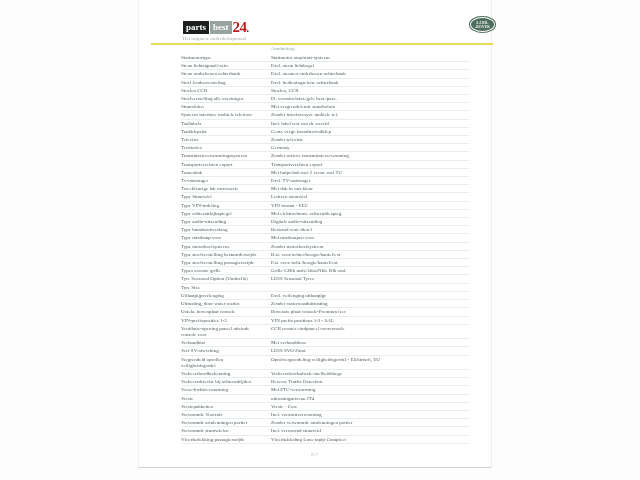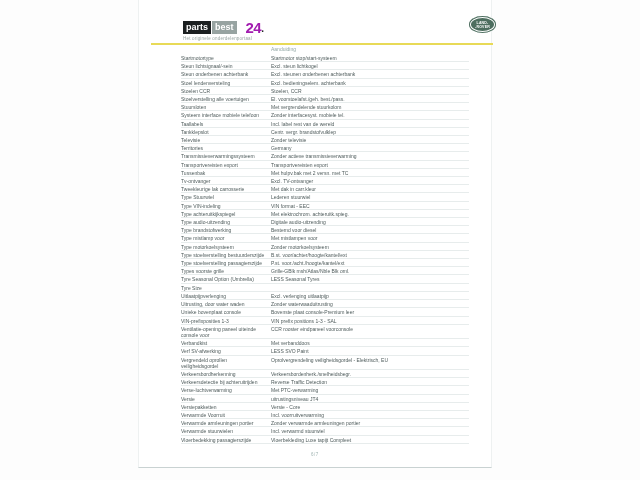--- a/index.html
+++ b/index.html
@@ -4,29 +4,29 @@
 <style>
   * { margin:0; padding:0; box-sizing:border-box; }
   html,body { width:640px; height:480px; background:#ffffff; overflow:hidden;
               font-family:"Liberation Sans", sans-serif; }
   .canvas { position:relative; width:640px; height:480px; background:#fdfdfd; }
 
   
   .page { position:absolute; left:138px; top:0; width:354px; height:468px;
           background:#ffffff;
           border-left:1px solid #eef1f1; border-right:1px solid #eef1f1;
-          border-bottom:1px solid #c9d2d2; }
+          border-bottom:1px solid #c9d2d2;font-family:Liberation Serif, serif; }
 
   
   .logo-wrap { position:absolute; left:44px; top:21px; }
   .logo-row { display:flex; align-items:flex-end; }
   .logo-box { font-weight:bold; font-size:9px; line-height:9px; padding:2px 3px 2px 3px; color:#ffffff; }
   .logo-parts { background:#1b1f20; }
   .logo-link { background:#97a3a1; margin-left:1px; }
-  .logo-24 { font-weight:bold; font-size:15px; line-height:13px; color:#a21caf; margin-left:9px; letter-spacing:-0.5px; }
+  .logo-24 { font-weight:bold; font-size:15px; line-height:13px; color:#b91c1c; margin-left:1px; letter-spacing:-0.5px; }
   .logo-dot { font-weight:bold; font-size:10px; color:#23282a; }
   .logo-tagline { font-size:4.5px; color:#98a5a2; margin-top:1.5px; letter-spacing:0.2px; }
 
   .brand-badge { position:absolute; left:330px; top:16px; width:27px; height:17px;
                  background:#4d6e5f; border-radius:50%;
                  box-shadow: inset 0 0 0 1px #4d6e5f, inset 0 0 0 2px #ffffff;
                  display:flex; flex-direction:column; align-items:center; justify-content:center; }
   .brand-badge span { color:#ffffff; font-weight:bold; font-size:3.5px; line-height:4px; letter-spacing:0.2px; }
 
   .accent-line { position:absolute; left:12px; top:43px; width:342px; height:2px; background:#e8da57; }

